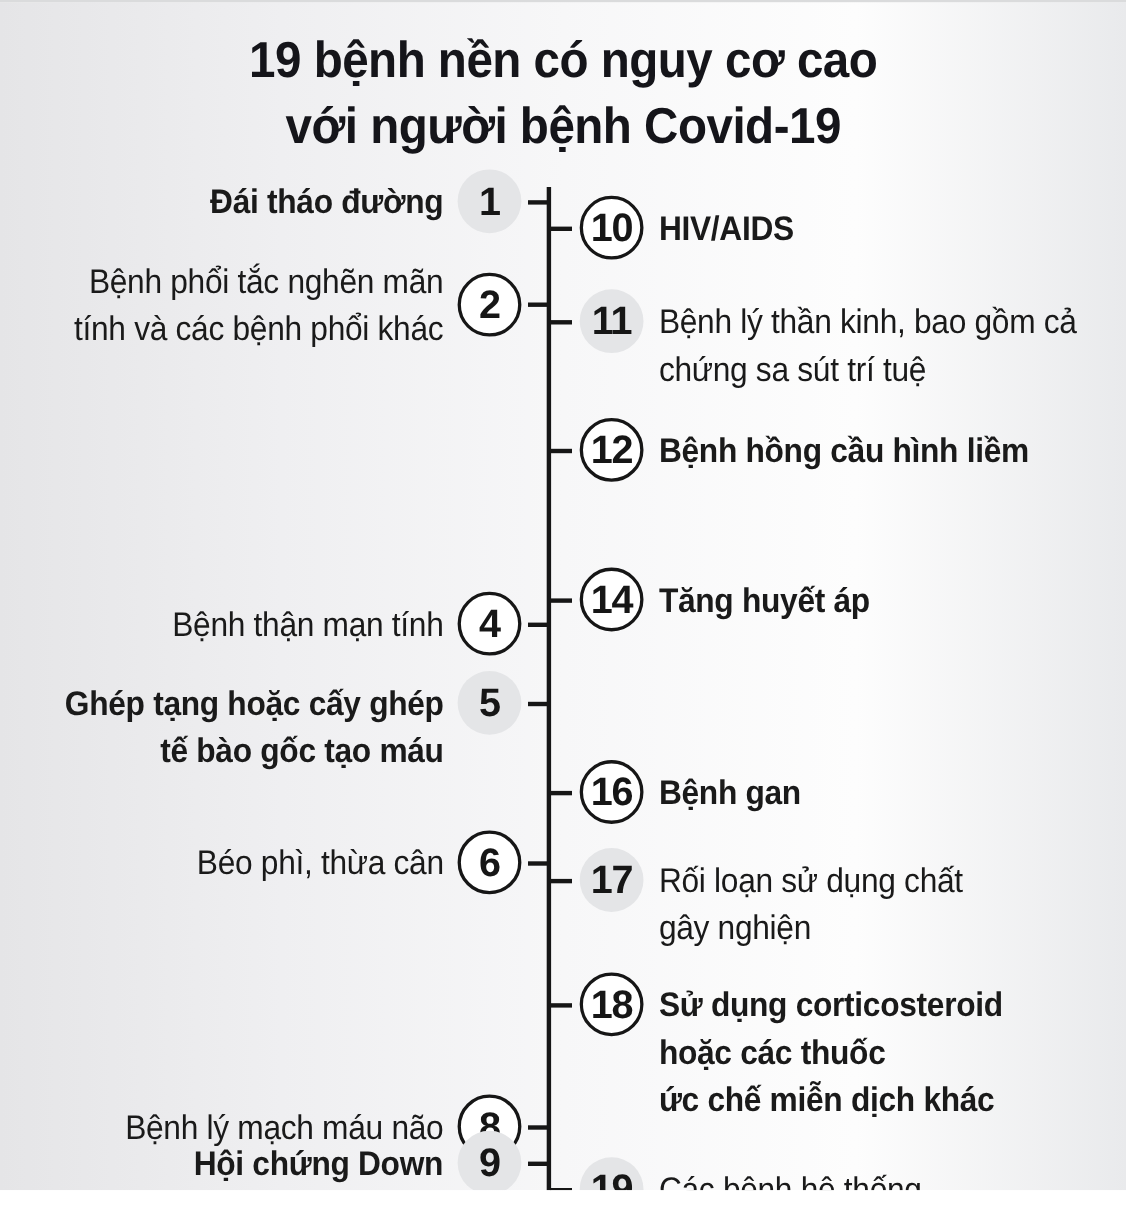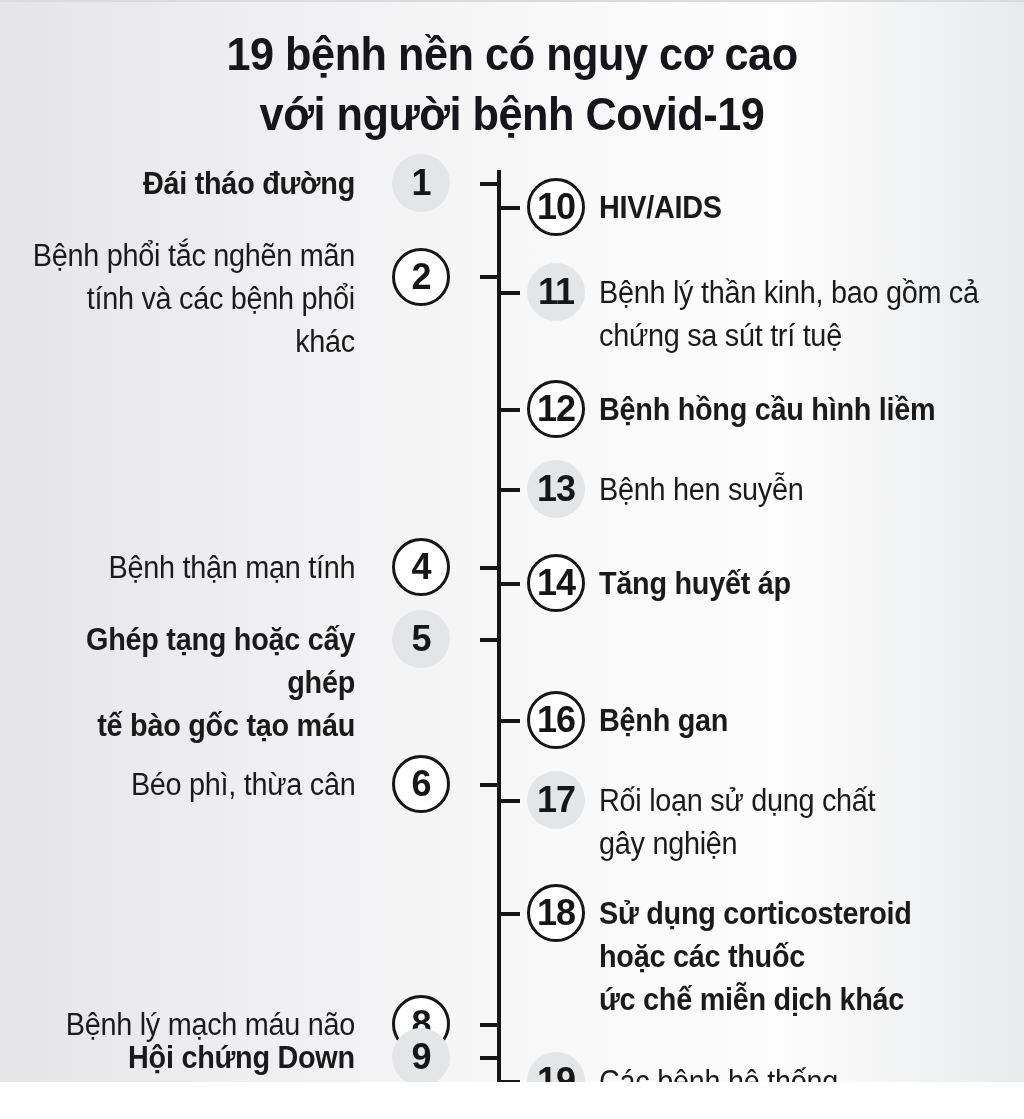--- a/index.html
+++ b/index.html
@@ -13,21 +13,21 @@
     box-sizing:border-box;
   }
   .title{
     position:absolute;top:22px;left:0;width:100%;
     text-align:center;font-weight:700;font-size:46px;line-height:60px;
     color:#15151a;letter-spacing:-0.5px;
     transform:scaleX(.94);transform-origin:50% 0;
   }
   .spine{position:absolute;left:497px;top:168px;width:4px;height:922px;background:#161616;}
   .row{position:absolute;display:flex;align-items:flex-start;}
-  .l{right:524px;gap:24px;}
+  .l{right:524px;}
   .r{left:500px;}
   .lab{
     font-size:31px;line-height:43px;color:#1a1a1a;
     white-space:pre-line;letter-spacing:-0.3px;
   }
   .l .lab{text-align:right;margin-right:13px;transform:scaleX(.93);transform-origin:100% 0;}
   .r .lab{text-align:left;margin-left:14px;transform:scaleX(.93);transform-origin:0 0;}
   .b{font-weight:700;}
   .badge{
     box-sizing:content-box;width:58px;height:58px;border-radius:50%;flex:none;
@@ -112,27 +112,22 @@
     <div class="lab">Bệnh lý thần kinh, bao gồm cả
 chứng sa sút trí tuệ</div>
   </div>
 
   <div class="row r" style="top:386px">
     <div class="dash"></div>
     <div class="badge ring">12</div>
     <div class="lab b">Bệnh hồng cầu hình liềm</div>
   </div>
 
-  <div class="row r" style="top:466px">
-    <div class="dash"></div>
-    <div class="badge gray">13</div>
-    <div class="lab">Bệnh hen suyễn</div>
-  </div>
 
-  <div class="row r" style="top:560px">
+  <div class="row r" style="top:522px">
     <div class="dash"></div>
     <div class="badge ring">14</div>
     <div class="lab b">Tăng huyết áp</div>
   </div>
 
 
   <div class="row r" style="top:697px">
     <div class="dash"></div>
     <div class="badge ring">16</div>
     <div class="lab b">Bệnh gan</div>

